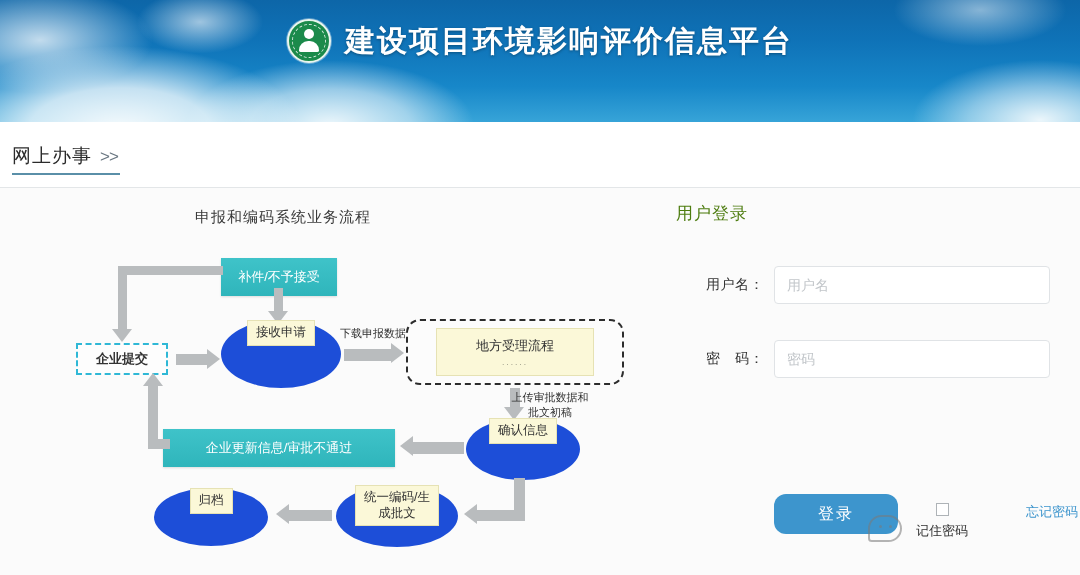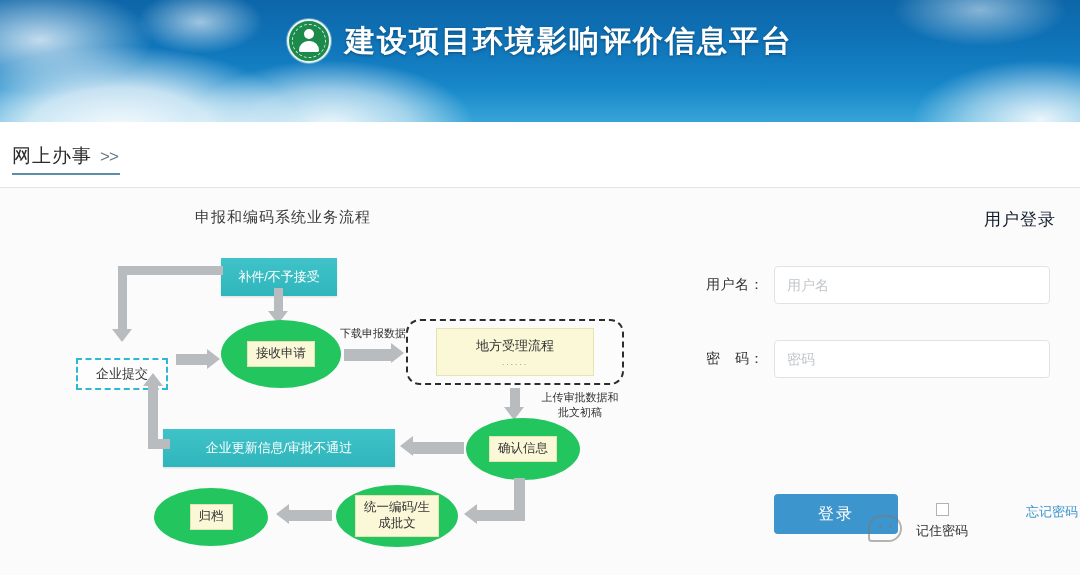--- a/index.html
+++ b/index.html
@@ -93,22 +93,22 @@
 
   .n-dashed {
     border:2px dashed #2fb8d6; background:#fdfdfd;
     color:#333; font-size:13px;
   }
   .n-teal {
     background:linear-gradient(180deg,#3fc3c9,#2fb5bb); color:#fff;
     font-size:13px; box-shadow:0 1px 2px rgba(0,0,0,.12);
   }
   .ellipse {
-    border-radius:50%; background:#22c55e; position:absolute;
-    display:flex; align-items:center; justify-content:center;
+    border-radius:50%; background:#1d4ed8; position:absolute;
+    display:flex; align-items:flex-start; justify-content:center;
   }
   .inner-yellow {
     background:#fbf8d8; border:1px solid #e6e2b4; color:#333;
     font-size:12.5px; line-height:1.25; padding:4px 8px; text-align:center;
   }
   .dashbox {
     position:absolute; border:2px dashed #2c2c2c; border-radius:14px;
     background:#fcfcfc;
   }
   .locbox {
@@ -126,22 +126,22 @@
   .ah-right { border-top:10px solid transparent; border-bottom:10px solid transparent; border-left:13px solid #b9bcbe; }
   .ah-left  { border-top:10px solid transparent; border-bottom:10px solid transparent; border-right:13px solid #b9bcbe; }
   .ah-down  { border-left:10px solid transparent; border-right:10px solid transparent; border-top:13px solid #b9bcbe; }
   .ah-up    { border-left:10px solid transparent; border-right:10px solid transparent; border-bottom:13px solid #b9bcbe; }
 
   
   .login {
     position:absolute; left:676px; top:0; width:404px; height:387px;
   }
   .login-title {
-    position:absolute; left:0; top:20px; width:380px; text-align:right;
-    font-size:17px; color:#0f172a; letter-spacing:1px;
+    position:absolute; left:0; top:14px; width:380px; text-align:left;
+    font-size:17px; color:#4d7c0f; letter-spacing:1px;
   }
   .frow { position:absolute; left:14px; display:flex; align-items:center; }
   .flab {
     width:74px; text-align:right; font-size:14px; color:#333; margin-right:10px;
     letter-spacing:0.5px; white-space:nowrap;
   }
   .finput {
     width:276px; height:38px; border:1px solid #e0e3e6; border-radius:4px;
     background:#fff; padding:0 12px; font-size:14px; color:#333;
     font-family:"Liberation Sans","DejaVu Sans",sans-serif; outline:none;
@@ -156,21 +156,21 @@
   }
   .cap-input::placeholder { color:#c2c6ca; }
   .cap-img {
     position:absolute; right:0; top:0; width:110px; height:38px;
     background:#63b12b; display:flex; align-items:center; justify-content:center;
     color:#fff; font-size:20px; font-weight:bold; font-style:italic;
     letter-spacing:3px; border-radius:0 3px 3px 0;
   }
   .login-btn {
     position:absolute; left:98px; top:306px; width:124px; height:40px;
-    background:#3d95cd; border:none; border-radius:4px;
+    background:#3d95cd; border:none; border-radius:12px;
     color:#fff; font-size:16px; letter-spacing:2px; cursor:pointer;
     font-family:"Liberation Sans","DejaVu Sans",sans-serif;
   }
   .remember {
     position:absolute; left:240px; top:315px; display:flex; align-items:center; gap:6px;flex-direction:column;
   }
   .cbox { width:13px; height:13px; border:1px solid #aeb3b7; background:#fff; }
   .rem-label { font-size:13px; color:#333; }
   .forgot {
     position:absolute; left:350px; top:315px; font-size:13px; color:#3d95cd;
@@ -225,21 +225,21 @@
       <span>补件/不予接受</span>
     </div>
 
     <div class="arr" style="left:110px; top:78px; width:105px; height:9px; border-radius:4px 0 0 0;"></div>
     <div class="arr" style="left:110px; top:78px; width:9px; height:65px;"></div>
     <div class="arrowhead ah-down" style="left:104px; top:141px;"></div>
 
     <div class="arr" style="left:266px; top:100px; width:9px; height:25px;"></div>
     <div class="arrowhead ah-down" style="left:260px; top:123px;"></div>
 
-    <div class="node n-dashed" style="left:68px; top:170px; width:92px; height:32px;">
+    <div class="node n-dashed" style="left:68px; top:155px; width:92px; height:32px;font-weight:bold;">
       <span>企业提交</span>
     </div>
 
     <div class="arr" style="left:168px; top:166px; width:32px; height:11px;"></div>
     <div class="arrowhead ah-right" style="left:199px; top:161px;"></div>
 
     <div class="ellipse" style="left:213px; top:132px; width:120px; height:68px;">
       <div class="inner-yellow">接收申请</div>
     </div>
 
@@ -249,21 +249,21 @@
     <div class="arrowhead ah-right" style="left:383px; top:155px;"></div>
 
     <div class="dashbox" style="left:398px; top:131px; width:218px; height:66px;"></div>
     <div class="locbox" style="left:428px; top:140px; width:158px; height:48px;">
       <span class="t1">地方受理流程</span>
       <span class="t2">······</span>
     </div>
 
     <div class="arr" style="left:502px; top:200px; width:10px; height:22px;"></div>
     <div class="arrowhead ah-down" style="left:496px; top:219px;"></div>
-    <div class="flabel" style="left:522px; top:202px; width:100px; ">
+    <div class="flabel" style="left:492px; top:202px; width:100px; ">
       <span>上传审批数据和</span><br>
       <span>批文初稿</span>
     </div>
 
     <div class="ellipse" style="left:458px; top:230px; width:114px; height:62px;">
       <div class="inner-yellow">确认信息</div>
     </div>
 
     <div class="arr" style="left:404px; top:254px; width:52px; height:12px;"></div>
     <div class="arrowhead ah-left" style="left:392px; top:248px;"></div>

